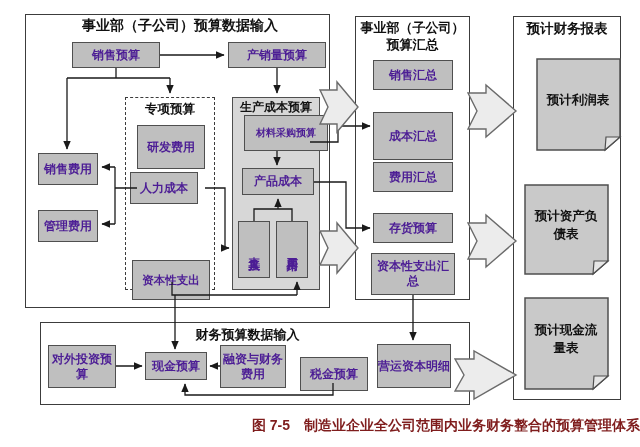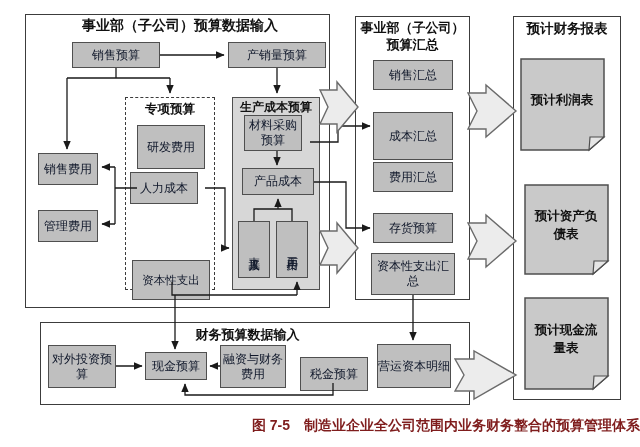--- a/index.html
+++ b/index.html
@@ -2,21 +2,21 @@
 <html><head>
 <meta charset="utf-8">
 <style>
   html,body{margin:0;padding:0;background:#fff;}
   #stage{position:relative;width:640px;height:447px;background:#fff;
          font-family:"Liberation Sans","DejaVu Sans",sans-serif;color:#111;overflow:hidden;border-radius:8px;}
   .frame{position:absolute;background:#fff;border:1.6px solid #3c3c3c;box-sizing:border-box;}
   .dashedframe{position:absolute;background:#fff;border:1.4px dashed #3c3c3c;box-sizing:border-box;}
   .gbox{position:absolute;background:#bfbfbf;border:1.4px solid #4f4f4f;box-sizing:border-box;
         display:flex;align-items:center;justify-content:center;text-align:center;
-        font-size:12px;font-weight:normal;line-height:1.25;color:#0f172a;}
+        font-size:12px;font-weight:bold;line-height:1.25;color:#4c1d95;}
   .container{position:absolute;background:#d7d7d7;border:1.5px solid #4f4f4f;box-sizing:border-box;}
   .hdr{position:absolute;font-weight:bold;text-align:center;color:#111;}
   .vtext{writing-mode:vertical-rl;text-orientation:upright;letter-spacing:1px;}
   .doc{position:absolute;}
   .doc .doclabel{position:absolute;left:8px;right:10px;top:0;bottom:10px;display:flex;
         align-items:center;justify-content:center;text-align:center;
         font-size:12.5px;font-weight:bold;line-height:1.45;}
   svg.overlay{position:absolute;left:0;top:0;pointer-events:none;}
   .caption{position:absolute;left:0;top:417px;width:640px;text-align:right;
            font-size:14px;font-weight:bold;color:#7f1d1d;}
@@ -45,38 +45,38 @@
   <div class="gbox" style="left:38px;top:210px;width:60px;height:32px;">管理费用</div>
 
   <div class="dashedframe" style="left:125px;top:97px;width:90px;height:193px;"></div>
   <div class="hdr" style="left:127px;top:101px;width:86px;font-size:12.5px;">专项预算</div>
   <div class="gbox" style="left:137px;top:125px;width:68px;height:44px;">研发费用</div>
   <div class="gbox" style="left:130px;top:172px;width:68px;height:32px;">人力成本</div>
   <div class="gbox" style="left:132px;top:260px;width:78px;height:40px;font-size:11.5px;">资本性支出</div>
 
   <div class="container" style="left:232px;top:97px;width:88px;height:193px;"></div>
   <div class="hdr" style="left:233px;top:99px;width:86px;font-size:12px;">生产成本预算</div>
-  <div class="gbox" style="left:244px;top:115px;width:58px;height:36px;font-size:12px;">材料采购预算</div>
+  <div class="gbox" style="left:244px;top:115px;width:84px;height:36px;font-size:10px;">材料采购预算</div>
   <div class="gbox" style="left:242px;top:168px;width:72px;height:27px;">产品成本</div>
   <div class="gbox vtext" style="left:238px;top:221px;width:32px;height:57px;font-size:11.5px;">直接人工</div>
   <div class="gbox vtext" style="left:276px;top:221px;width:32px;height:57px;font-size:11.5px;">工厂费用</div>
 
   <div class="gbox" style="left:373px;top:60px;width:80px;height:30px;">销售汇总</div>
   <div class="gbox" style="left:373px;top:112px;width:80px;height:48px;">成本汇总</div>
   <div class="gbox" style="left:373px;top:162px;width:80px;height:30px;">费用汇总</div>
   <div class="gbox" style="left:373px;top:213px;width:80px;height:30px;text-align:right;">存货预算</div>
   <div class="gbox" style="left:371px;top:253px;width:84px;height:42px;">资本性支出汇总</div>
 
   <div class="gbox" style="left:48px;top:345px;width:68px;height:43px;">对外投资预算</div>
   <div class="gbox" style="left:145px;top:352px;width:62px;height:28px;">现金预算</div>
   <div class="gbox" style="left:220px;top:345px;width:66px;height:43px;">融资与财务费用</div>
   <div class="gbox" style="left:300px;top:357px;width:68px;height:34px;">税金预算</div>
   <div class="gbox" style="left:377px;top:344px;width:74px;height:44px;">营运资本明细</div>
 
-  <div class="doc" style="left:520px;top:58px;width:86px;height:94px;">
+  <div class="doc" style="left:536px;top:58px;width:86px;height:94px;">
     <svg width="86" height="94">
         <path d="M1,1 H84 V79 L69,92 H1 Z" fill="#c9c9c9" stroke="#4f4f4f" stroke-width="1.5"></path>
         <path d="M84,79 L69,92 L70,79 Z" fill="#e6e6e6" stroke="#4f4f4f" stroke-width="1.2"></path>
       </svg>
     <div class="doclabel">预计利润表</div>
   </div>
   <div class="doc" style="left:524px;top:184px;width:86px;height:92px;">
     <svg width="86" height="92">
         <path d="M1,1 H84 V77 L69,90 H1 Z" fill="#c9c9c9" stroke="#4f4f4f" stroke-width="1.5"></path>
         <path d="M84,77 L69,90 L70,77 Z" fill="#e6e6e6" stroke="#4f4f4f" stroke-width="1.2"></path>

